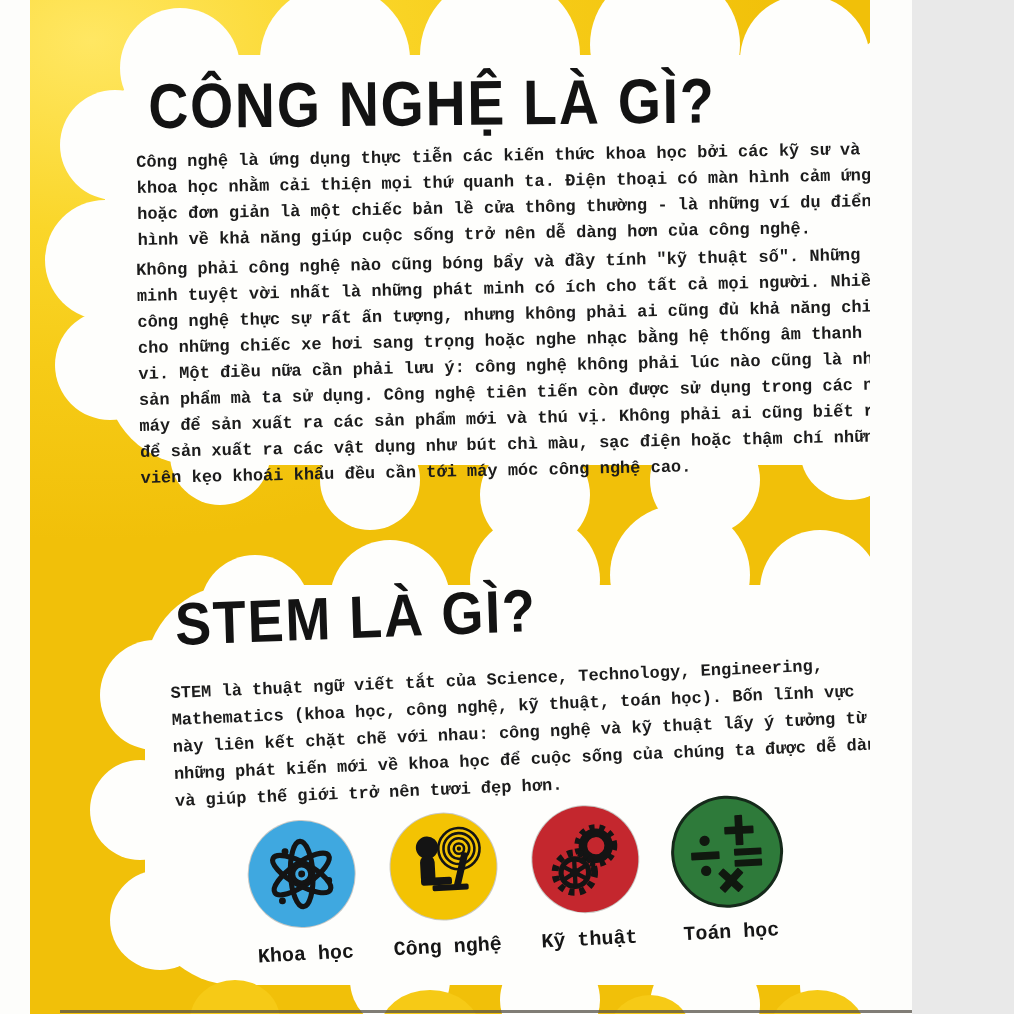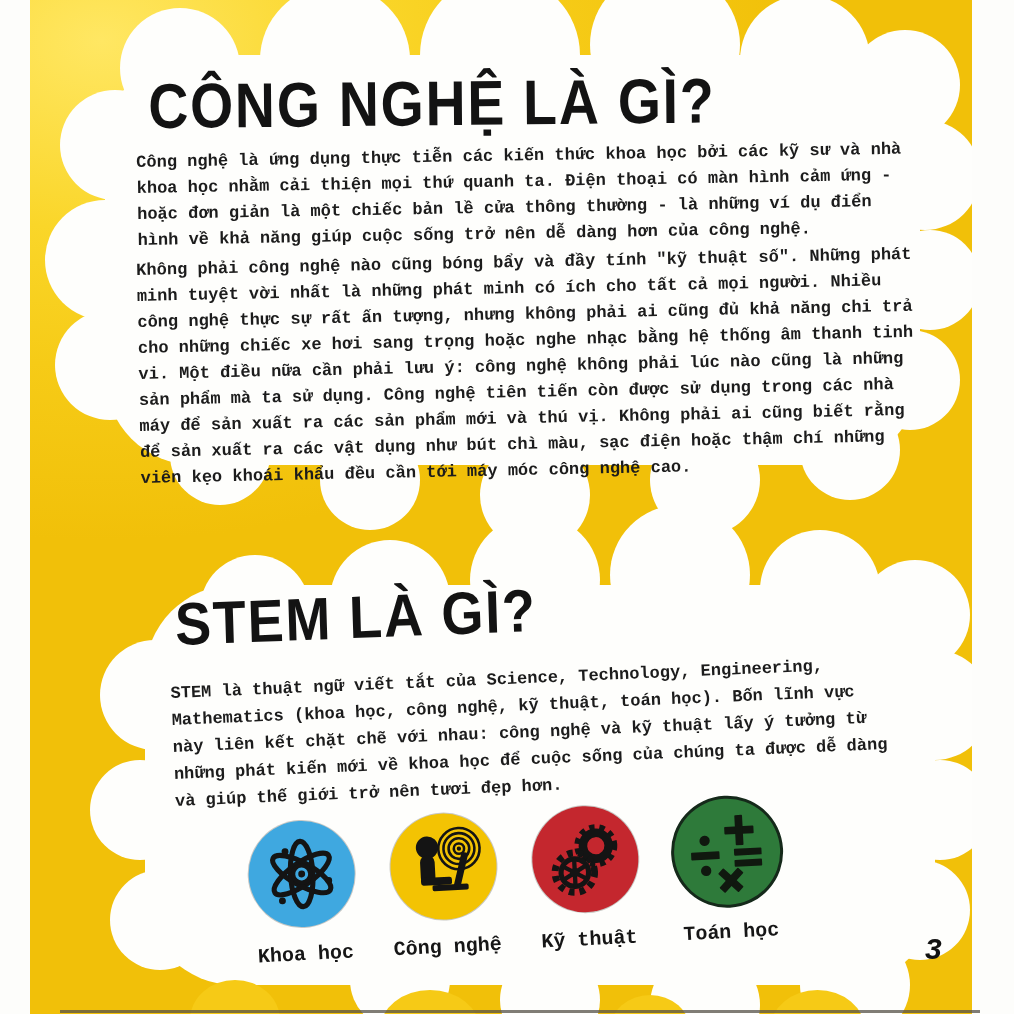--- a/index.html
+++ b/index.html
@@ -1,17 +1,17 @@
 <!DOCTYPE html>
 <html><head>
 <meta charset="utf-8">
 <style>
   html,body{margin:0;padding:0;background:#e9e9e9;}
   #stage{
-    position:relative;width:1014px;height:1014px;overflow:hidden;
+    position:relative;width:912px;height:1014px;overflow:hidden;
     background:
       radial-gradient(700px 500px at 10% 4%, #ffe763 0%, #fad629 38%, #f6cb17 65%, #f1c009 100%);
     font-family:"Liberation Sans", sans-serif;
   }
   .edge{position:absolute;top:0;height:100%;background:#fdfdfb;z-index:6;}
   .edge.left{left:0;width:30px;}
   .edge.right{right:0;width:42px;}
   .cloud{position:absolute;background:#fefefc;z-index:1;}
   .cloud .b{position:absolute;background:#fefefc;border-radius:50%;}
   .cloud .yb{position:absolute;background:#f6ca16;border-radius:50%;}

